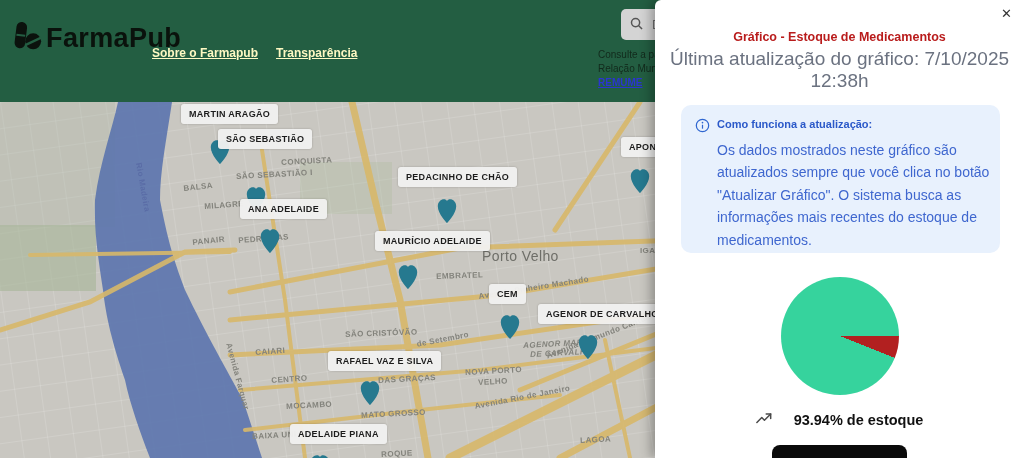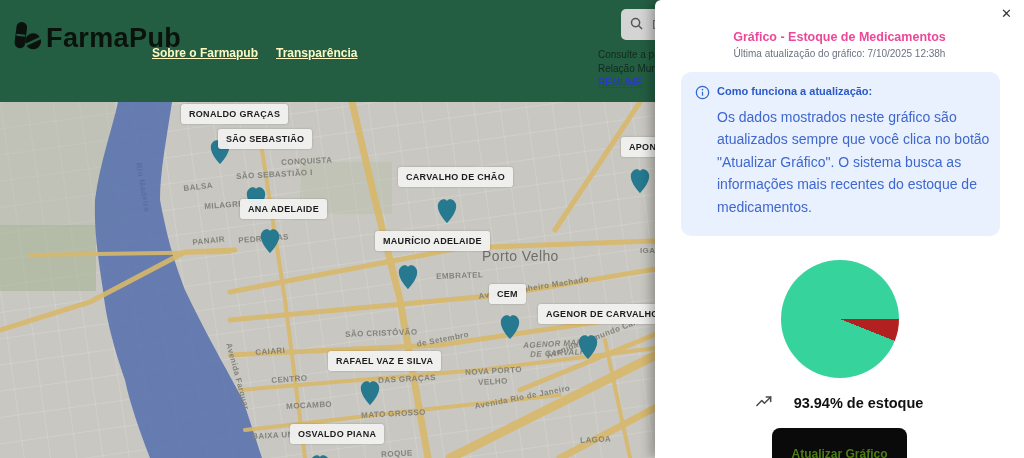--- a/index.html
+++ b/index.html
@@ -13,37 +13,37 @@
   #brand-title{font-size:27px;font-weight:800;color:#0a120c;letter-spacing:.4px;}
   #update-block{margin-left:20px;margin-top:1px;text-align:center;width:110px;}
   #update-label{font-size:9.5px;color:#14301f;}
   #update-value{font-size:10px;font-weight:700;color:#0d2014;margin-top:1px;}
   #main-nav{position:absolute;left:152px;top:46px;display:flex;gap:18px;}
   #main-nav a{font-size:12px;font-weight:700;color:#fef9c3;text-decoration:underline;cursor:pointer;white-space:nowrap;}
   #search-box{position:absolute;left:621px;top:9px;width:150px;height:31px;background:#d4d4d4;border-radius:5px;display:flex;align-items:center;padding:0 9px;gap:7px;}
   #search-box input{border:none;background:transparent;outline:none;font-size:12.5px;color:#333;width:110px;}
   #search-box input::placeholder{color:#6f6f6f;}
   #consult-block{position:absolute;left:598px;top:48px;font-size:10px;line-height:14px;color:#122a1c;white-space:nowrap;}
-  #consult-link{color:#2b35cf;font-weight:400;text-decoration:underline;cursor:pointer;}
+  #consult-link{color:#2b35cf;font-weight:700;text-decoration:underline;cursor:pointer;}
 
   
   #map{position:absolute;left:0;top:102px;width:680px;height:356px;overflow:hidden;background:#c9c7c1;z-index:1;}
   #terrain{position:absolute;left:0;top:0;}
   .street{position:absolute;font-size:8px;font-weight:600;color:#83837c;letter-spacing:.4px;white-space:nowrap;z-index:2;transform-origin:left top;}
   .street.it{font-style:italic;}
   .pin{position:absolute;width:26px;height:32px;z-index:3;cursor:pointer;}
   .badge{position:absolute;background:rgba(240,240,239,.96);border-radius:3px;padding:5px 8px;font-size:9px;font-weight:700;color:#1c1c1c;letter-spacing:.3px;white-space:nowrap;z-index:4;box-shadow:0 0 2px rgba(0,0,0,.25);}
 
   
   #panel{position:absolute;left:655px;top:0;width:369px;height:458px;background:#ffffff;z-index:10;
          border-top-left-radius:6px;box-shadow:-4px 0 12px rgba(0,0,0,.30);}
   #close-btn{position:absolute;right:12px;top:6px;font-size:13px;color:#333;cursor:pointer;font-weight:700;}
-  #panel-title{margin-top:30px;text-align:center;font-size:12.5px;font-weight:700;color:#ec4899;}
-  #panel-subtitle{margin-top:4px;text-align:center;font-size:10px;color:#6b7280;}
-  #info-box{position:relative;margin:13px 24px 0 26px;background:#e8f1fd;border-radius:10px;padding:13px 14px 18px 17px;}
+  #panel-title{margin-top:30px;text-align:center;font-size:12.5px;font-weight:700;color:#b91c1c;}
+  #panel-subtitle{margin-top:4px;text-align:center;font-size:19px;color:#6b7280;}
+  #info-box{position:relative;margin:13px 24px 0 26px;background:#e8f1fd;border-radius:10px;padding:13px 14px 2px 17px;}
   #info-icon{position:absolute;left:14px;top:13px;}
   #info-title{margin-left:19px;font-size:11px;font-weight:700;color:#2b59c9;}
   #info-body{margin-left:19px;margin-top:9px;width:285px;font-size:14px;line-height:1.6;color:#3f67cf;}
   #pie{width:118px;height:118px;border-radius:50%;margin:24px auto 0;}
   #stat-row{margin-top:16px;display:flex;justify-content:center;align-items:center;gap:22px;}
   #stat-text{font-size:14.5px;font-weight:700;color:#111;}
   #stat-desc{margin:3px auto 0;max-width:305px;text-align:center;font-size:11px;line-height:1.35;color:#6b7280;}
   #refresh-btn{display:block;margin:16px auto 0;background:#0a0a0a;color:#4d7c0f;border:none;border-radius:8px;
                padding:19px 19px;font-size:12px;font-weight:700;cursor:pointer;}
 </style>
@@ -142,29 +142,29 @@
             <path d="M12 25 C12 25 3.5 16.5 3.5 9.5 C3.5 5.5 6.3 3 9.2 3 C10.4 3 11.4 3.6 12 4.6 C12.6 3.6 13.6 3 14.8 3 C17.7 3 20.5 5.5 20.5 9.5 C20.5 16.5 12 25 12 25 Z" fill="#26798f"></path>
           </svg></div>
         <div class="pin" style="left: 357px; top: 274px;"><svg width="26" height="32" viewBox="0 0 24 26">
             <path d="M12 25 C12 25 3.5 16.5 3.5 9.5 C3.5 5.5 6.3 3 9.2 3 C10.4 3 11.4 3.6 12 4.6 C12.6 3.6 13.6 3 14.8 3 C17.7 3 20.5 5.5 20.5 9.5 C20.5 16.5 12 25 12 25 Z" fill="#26798f"></path>
           </svg></div>
         <div class="pin" style="left: 307px; top: 348px;"><svg width="26" height="32" viewBox="0 0 24 26">
             <path d="M12 25 C12 25 3.5 16.5 3.5 9.5 C3.5 5.5 6.3 3 9.2 3 C10.4 3 11.4 3.6 12 4.6 C12.6 3.6 13.6 3 14.8 3 C17.7 3 20.5 5.5 20.5 9.5 C20.5 16.5 12 25 12 25 Z" fill="#26798f"></path>
           </svg></div>
       </div>
     <div id="badges-layer">
-        <div class="badge" style="left: 181px; top: 2px;">RONALDO GRAÇAS</div>
+        <div class="badge" style="left: 181px; top: 2px;">MARTIN ARAGÃO</div>
         <div class="badge" style="left: 218px; top: 27px; padding-left: 8px;">SÃO SEBASTIÃO</div>
         <div class="badge" style="left: 240px; top: 97px; text-align: right;">ANA ADELAIDE</div>
-        <div class="badge" style="left: 398px; top: 65px;">CARVALHO DE CHÃO</div>
+        <div class="badge" style="left: 398px; top: 65px;">PEDACINHO DE CHÃO</div>
         <div class="badge" style="left: 375px; top: 129px;">MAURÍCIO ADELAIDE</div>
         <div class="badge" style="left: 489px; top: 182px;">CEM</div>
         <div class="badge" style="left: 538px; top: 202px;">AGENOR DE CARVALHO</div>
         <div class="badge" style="left: 328px; top: 249px;">RAFAEL VAZ E SILVA</div>
-        <div class="badge" style="left: 290px; top: 322px;">OSVALDO PIANA</div>
+        <div class="badge" style="left: 290px; top: 322px;">ADELAIDE PIANA</div>
         <div class="badge" style="left: 621px; top: 35px;">APONIÃ</div>
       </div>
   </div>
 
   <div id="topbar">
     <div id="brand-block">
       <div id="brand-row">
         <span>
           <svg width="30" height="32" viewBox="0 0 34 36">
             <rect x="4" y="2" width="12" height="30" rx="6" fill="#0b120d" transform="rotate(7 10 17)"></rect>

